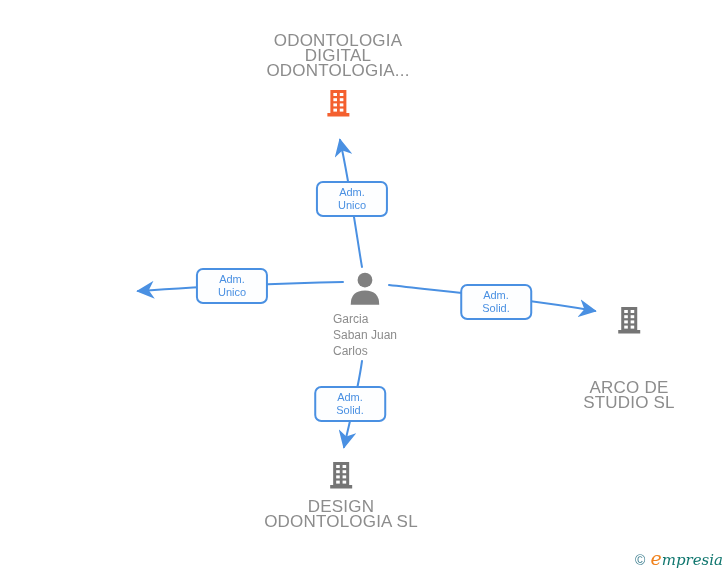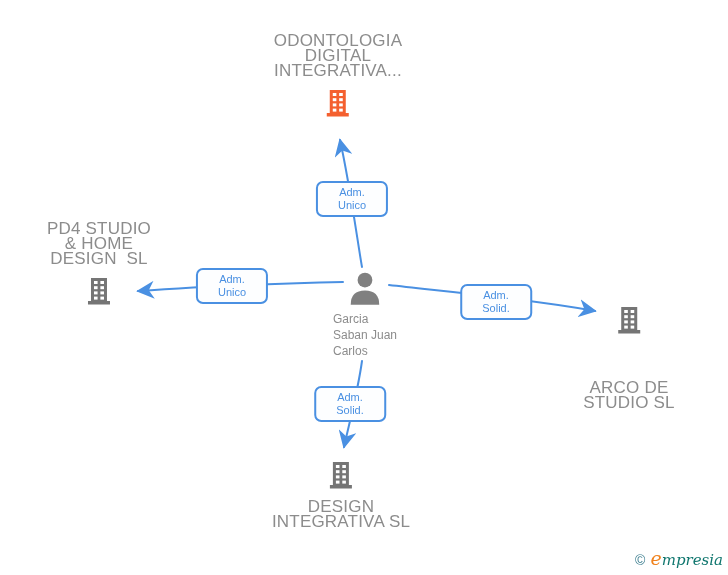--- a/index.html
+++ b/index.html
@@ -71,59 +71,38 @@
       <path d="M 343 282 C 300 283, 205 286, 138 291" marker-end="url(#arrowhead)"></path>
       <path d="M 389 285 C 440 291, 515 297, 595 311" marker-end="url(#arrowhead)"></path>
       <path d="M 362 361 C 358 390, 350 420, 344 447" marker-end="url(#arrowhead)"></path>
     </g>
   </svg>
 
   <div class="node" style="left:338px;top:33px;">
     <div class="company-name">
       <span class="name-line">ODONTOLOGIA</span>
       <span class="name-line">DIGITAL</span>
-      <span class="name-line">INTEGRATIVA...</span>
+      <span class="name-line">ODONTOLOGIA...</span>
     </div>
     <svg class="building-orange icon-gap-below" width="32" height="32" viewBox="0 0 32 32">
       <rect x="8" y="3" width="16" height="24" fill="currentColor"></rect>
       <rect x="5" y="26" width="22" height="3.5" fill="currentColor"></rect>
       <g fill="#ffffff">
         <rect x="11" y="6" width="3.6" height="3"></rect>
           <rect x="17.4" y="6" width="3.6" height="3"></rect>
         <rect x="11" y="11.2" width="3.6" height="3"></rect>
           <rect x="17.4" y="11.2" width="3.6" height="3"></rect>
         <rect x="11" y="16.4" width="3.6" height="3"></rect>
           <rect x="17.4" y="16.4" width="3.6" height="3"></rect>
         <rect x="11" y="21.6" width="3.6" height="3"></rect>
           <rect x="17.4" y="21.6" width="3.6" height="3"></rect>
       </g>
     </svg>
   </div>
 
-  <div class="node" style="left:99px;top:221px;">
-    <div class="company-name">
-      <span class="name-line">PD4 STUDIO</span>
-      <span class="name-line">&amp; HOME</span>
-      <span class="name-line">DESIGN  SL</span>
-    </div>
-    <svg class="building-gray icon-gap-below" width="32" height="32" viewBox="0 0 32 32">
-      <rect x="8" y="3" width="16" height="24" fill="currentColor"></rect>
-      <rect x="5" y="26" width="22" height="3.5" fill="currentColor"></rect>
-      <g fill="#ffffff">
-        <rect x="11" y="6" width="3.6" height="3"></rect>
-          <rect x="17.4" y="6" width="3.6" height="3"></rect>
-        <rect x="11" y="11.2" width="3.6" height="3"></rect>
-          <rect x="17.4" y="11.2" width="3.6" height="3"></rect>
-        <rect x="11" y="16.4" width="3.6" height="3"></rect>
-          <rect x="17.4" y="16.4" width="3.6" height="3"></rect>
-        <rect x="11" y="21.6" width="3.6" height="3"></rect>
-          <rect x="17.4" y="21.6" width="3.6" height="3"></rect>
-      </g>
-    </svg>
-  </div>
 
   <div class="node" style="left:365px;top:270px;">
     <svg class="person-icon" width="38" height="38" viewBox="0 0 36 36">
       <circle cx="18" cy="9.5" r="7" fill="currentColor"></circle>
       <path d="M4.5 33 Q4.5 19.5 18 19.5 Q31.5 19.5 31.5 33 Z" fill="currentColor"></path>
     </svg>
     <div class="person-name">
       <span class="name-line">Garcia</span>
       <span class="name-line">Saban Juan</span>
       <span class="name-line">Carlos</span>
@@ -161,21 +140,21 @@
         <rect x="11" y="11.2" width="3.6" height="3"></rect>
           <rect x="17.4" y="11.2" width="3.6" height="3"></rect>
         <rect x="11" y="16.4" width="3.6" height="3"></rect>
           <rect x="17.4" y="16.4" width="3.6" height="3"></rect>
         <rect x="11" y="21.6" width="3.6" height="3"></rect>
           <rect x="17.4" y="21.6" width="3.6" height="3"></rect>
       </g>
     </svg>
     <div class="company-name">
       <span class="name-line">DESIGN</span>
-      <span class="name-line">INTEGRATIVA SL</span>
+      <span class="name-line">ODONTOLOGIA SL</span>
     </div>
   </div>
 
   <div class="edge-label" style="left:352px;top:199px;">
     <span>Adm.</span>
     <span>Unico</span>
   </div>
   <div class="edge-label" style="left:232px;top:286px;">
     <span>Adm.</span>
     <span>Unico</span>

